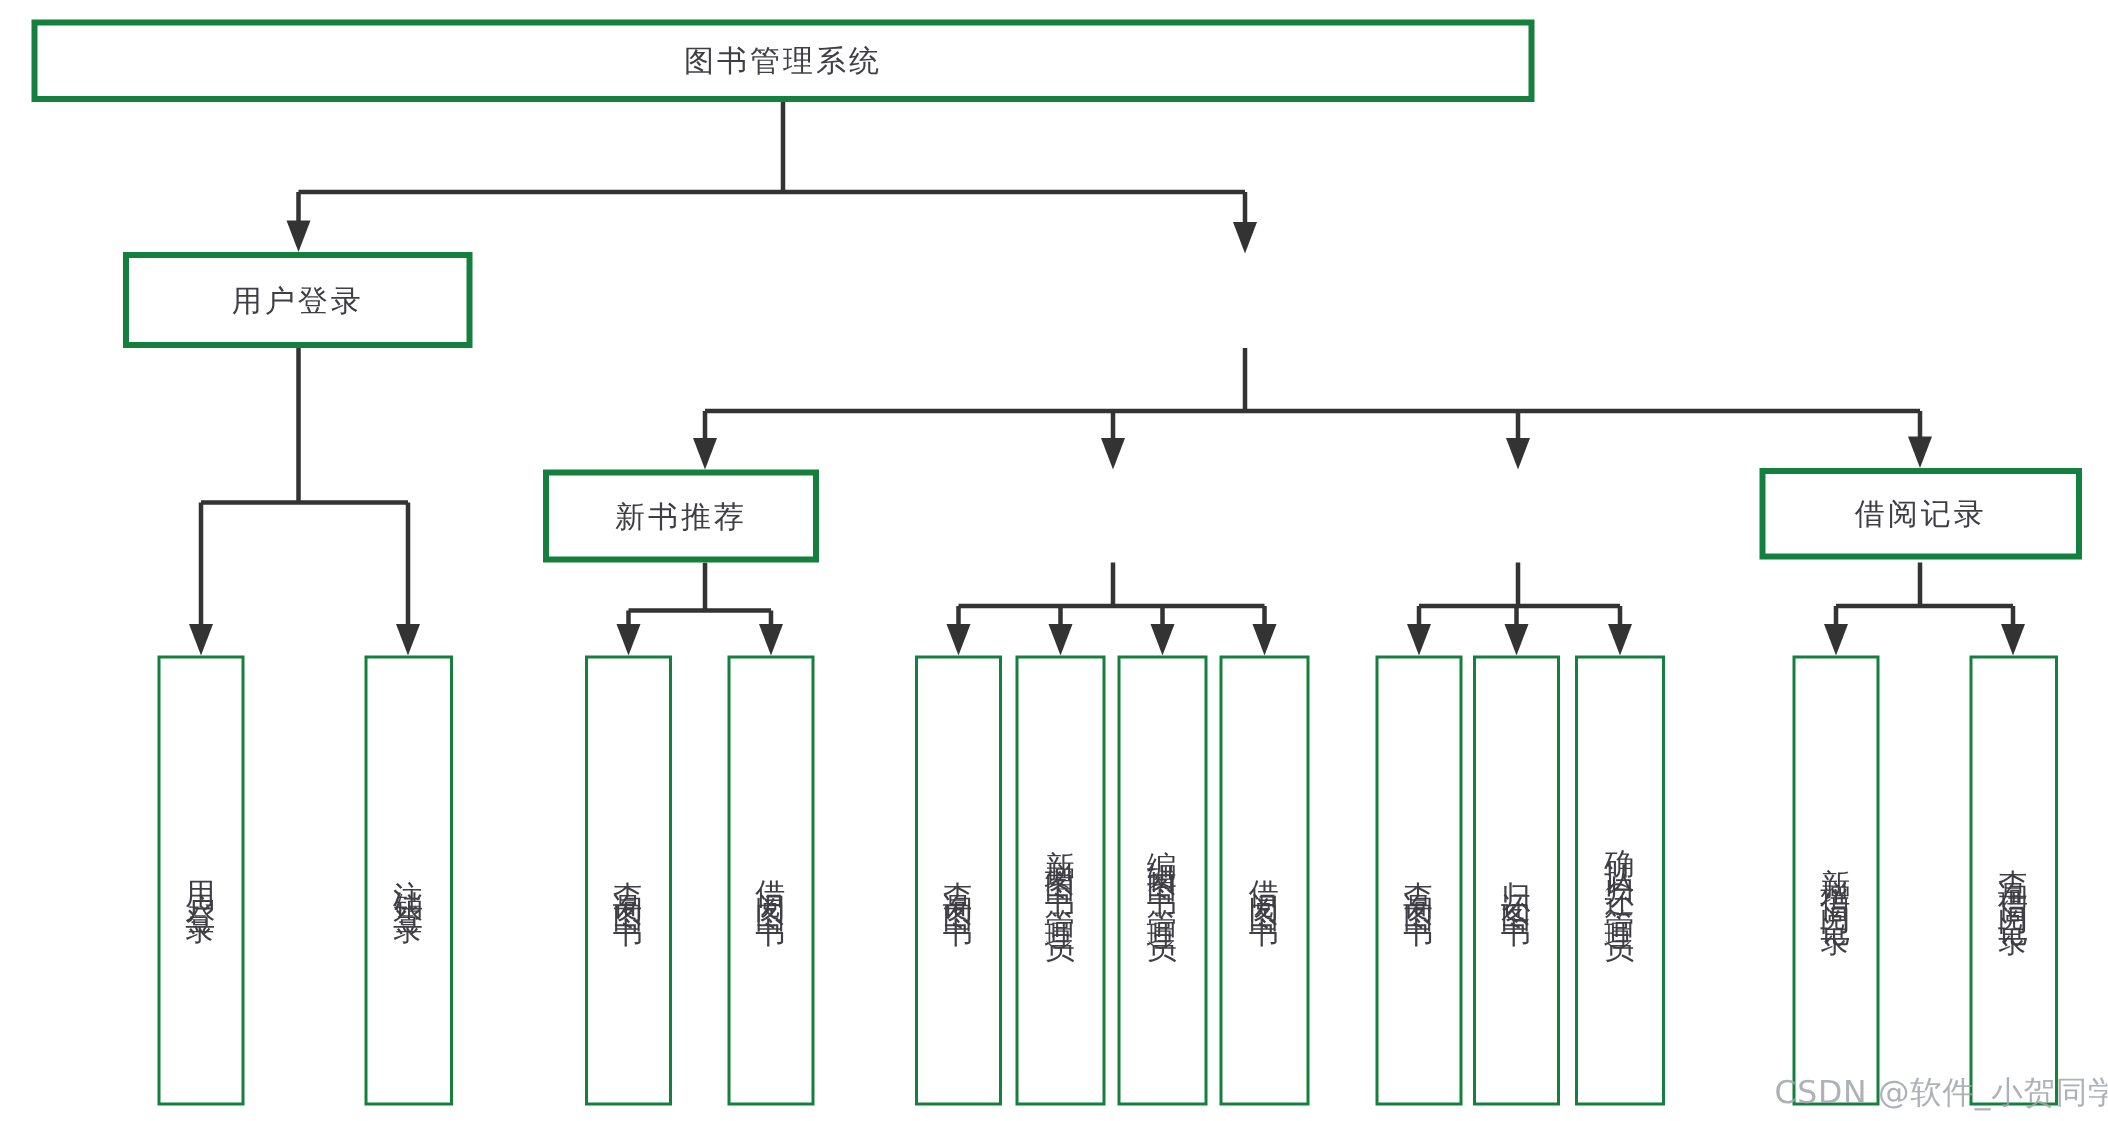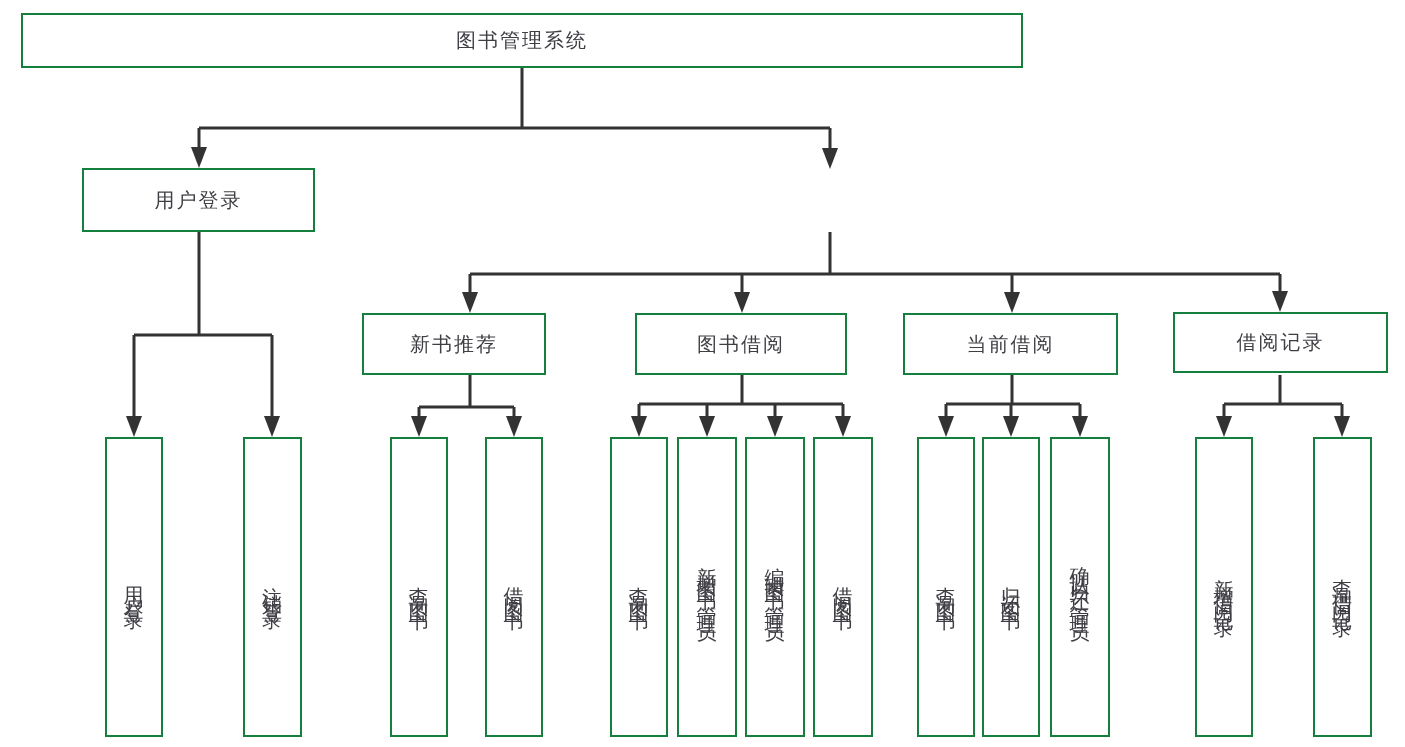--- a/index.html
+++ b/index.html
@@ -3,21 +3,21 @@
 <meta charset="utf-8">
 <style>
   html,body{margin:0;padding:0;background:#ffffff;}
   #canvas{
     position:relative;width:1405px;height:747px;background:#ffffff;overflow:hidden;
     font-family:"DejaVu Sans","Liberation Sans",sans-serif;
   }
   #wires{position:absolute;left:0;top:0;width:1405px;height:747px;}
   .node{
     position:absolute;box-sizing:border-box;background:#ffffff;
-    border:2px solid #15803d;display:flex;align-items:center;justify-content:center;
+    border:4px solid #15803d;display:flex;align-items:center;justify-content:center;
     color:#3e3e44;font-size:20px;letter-spacing:2px;white-space:nowrap;
   }
   .leaf{border-width:2px;}
   .leaf .lbl{
     writing-mode:vertical-rl;text-orientation:mixed;
     letter-spacing:8px;line-height:1;white-space:pre;
   }
   .watermark{
     position:absolute;left:1183px;top:714px;width:220px;
     color:rgba(160,164,170,0.85);font-size:21px;letter-spacing:0.5px;
@@ -73,26 +73,20 @@
     <span class="lbl">图书管理系统</span>
   </div>
 
   <div class="node" style="left:82px;top:168px;width:233px;height:64px">
     <span class="lbl">用户登录</span>
   </div>
 
   <div class="node" style="left:362px;top:313px;width:184px;height:62px">
     <span class="lbl">新书推荐</span>
   </div>
-  <div class="node" style="left:635px;top:313px;width:212px;height:62px">
-    <span class="lbl">图书借阅</span>
-  </div>
-  <div class="node" style="left:903px;top:313px;width:215px;height:62px">
-    <span class="lbl">当前借阅</span>
-  </div>
   <div class="node" style="left:1173px;top:312px;width:215px;height:61px">
     <span class="lbl">借阅记录</span>
   </div>
 
   <div class="node leaf" style="left:105px;top:437px;width:58px;height:300px">
     <span class="lbl">用户登录</span>
   </div>
   <div class="node leaf" style="left:243px;top:437px;width:59px;height:300px">
     <span class="lbl">注销登录</span>
   </div>
@@ -123,14 +117,15 @@
   <div class="node leaf" style="left:1050px;top:437px;width:60px;height:300px">
     <span class="lbl">确认归还（管理员）</span>
   </div>
   <div class="node leaf" style="left:1195px;top:437px;width:58px;height:300px">
     <span class="lbl">新增借阅记录</span>
   </div>
   <div class="node leaf" style="left:1313px;top:437px;width:59px;height:300px">
     <span class="lbl">查询借阅记录</span>
   </div>
 
+  <div class="watermark">CSDN @软件_小贺同学</div>
 
 </div>
 
 </body></html>

